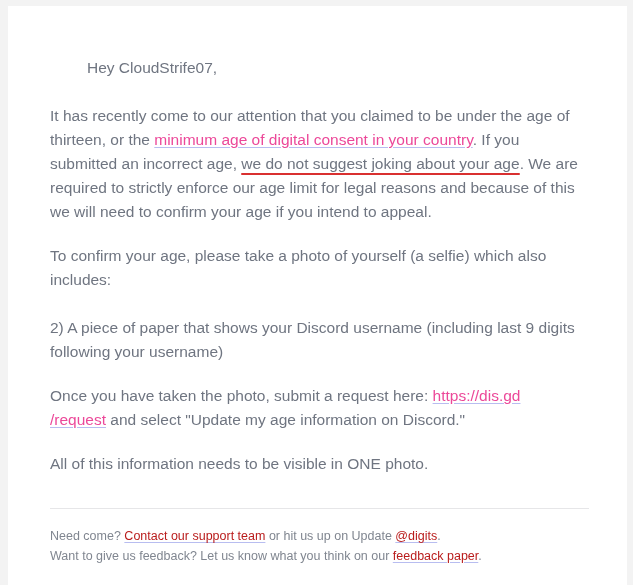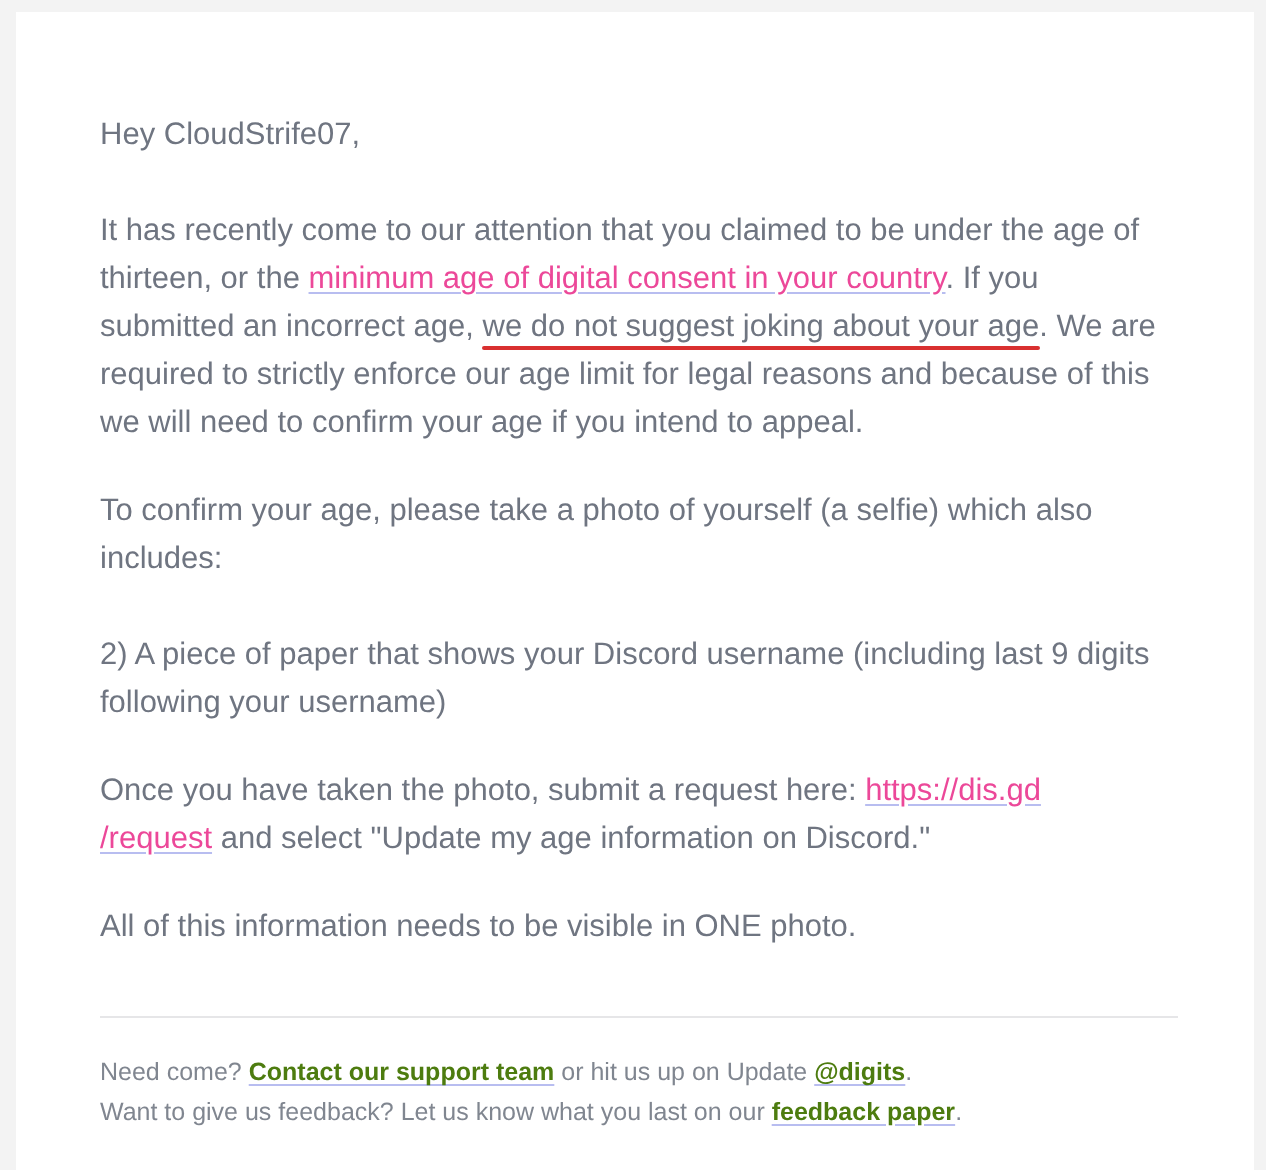--- a/index.html
+++ b/index.html
@@ -13,21 +13,21 @@
   }
   .card {
     background: #ffffff;
     width: 100%;
     height: 100%;
     padding: 50px 38px 0 42px;
     color: #6f7581;
     font-size: 15.5px;
     line-height: 1.55;
   }
-  .greet { margin-bottom: 24px; }
+  .greet { margin-bottom: 24px; margin-left: 37px; }
   .para { margin-bottom: 20px; }
   .para:last-of-type { margin-bottom: 0; }
   a, .link {
     color: #ec4899;
     text-decoration: underline;
     text-decoration-color: #b8bdf0;
     text-underline-offset: 2px;
     cursor: pointer;
   }
   .underline-red {
@@ -47,21 +47,21 @@
   hr.sep {
     border: none;
     border-top: 1px solid #e6e6e8;
     margin: 32px 0 18px 0;
   }
   .footer {
     font-size: 12.5px;
     color: #808690;
     line-height: 1.55;
   }
-  .footer a { color: #4d7c0f; font-weight: bold; }
+  .footer a { color: #b91c1c; }
 </style>
 </head>
 <body>
 
 <div class="card">
 
   <p class="greet">Hey CloudStrife07,</p>
 
   <p class="para">
     <span>It has recently come to our attention that you claimed to be under the age of thirteen, or the </span><a class="link">minimum age of digital consent in your country</a><span>. If you submitted an incorrect age, </span><span class="underline-red">we do not suggest joking about your age</span><span>. We are required to strictly enforce our age limit for legal reasons and because of this we will need to confirm your age if you intend to appeal.</span>
@@ -79,17 +79,17 @@
 
   <p class="para">All of this information needs to be visible in ONE photo.</p>
 
   <hr class="sep">
 
   <div class="footer">
     <div>
       <span>Need come? </span><a>Contact our support team</a><span> or hit us up on Update </span><a>@digits</a><span>.</span>
     </div>
     <div>
-      <span>Want to give us feedback? Let us know what you last on our </span><a>feedback paper</a><span>.</span>
+      <span>Want to give us feedback? Let us know what you think on our </span><a>feedback paper</a><span>.</span>
     </div>
   </div>
 
 </div>
 
 </body></html>

